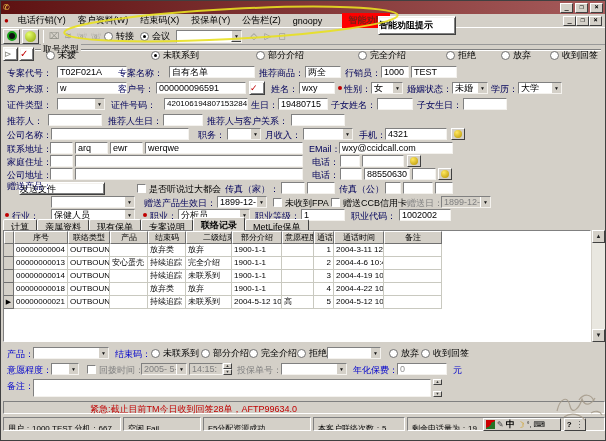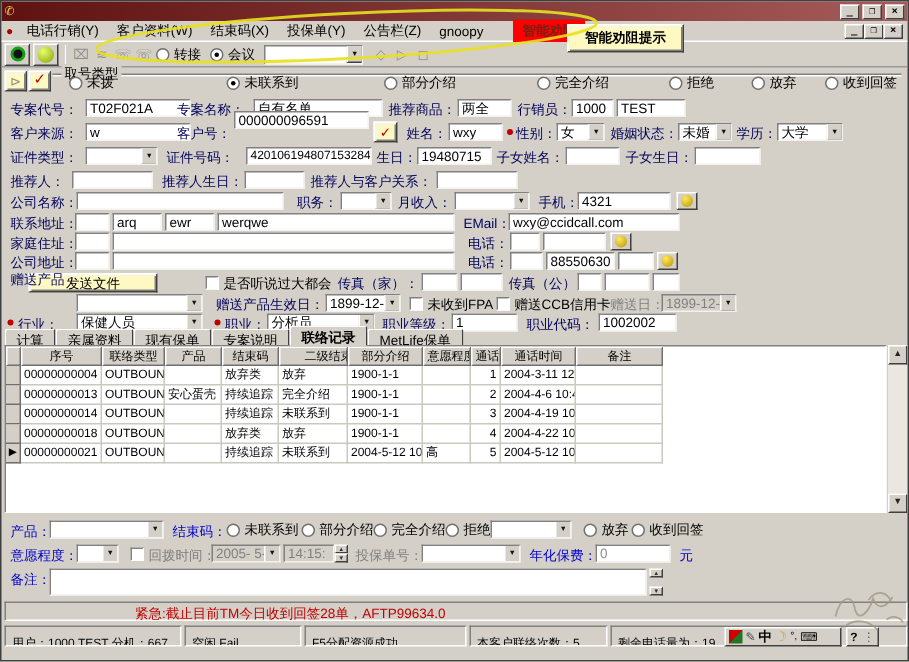--- a/index.html
+++ b/index.html
@@ -8,21 +8,21 @@
 
 .lb{position:absolute;white-space:nowrap;line-height:12px;color:#00005a}
 .lb.bl{color:#0000cc}.lb.gy{color:#808080}.lb.bk{color:#000}
 .fd{position:absolute;height:12px;background:#fff;border:1px solid;border-color:#808080 #f4f2ee #f4f2ee #808080;line-height:10px;padding:0 2px;white-space:nowrap;overflow:hidden;font-size:9px}
 .fd.dis{background:#d4d0c8;color:#808080}
 .da{position:absolute;right:-1px;top:-1px;width:11px;height:12px;background:#d4d0c8;border:1px solid;border-color:#fff #404040 #404040 #fff;font-size:5px;line-height:10px;text-align:center;color:#111;font-style:normal}
 .cb{position:absolute;width:9px;height:9px;background:#fff;border:1px solid;border-color:#808080 #fff #fff #808080}
 .ri{position:absolute;display:flex;align-items:center;gap:3px;height:11px;white-space:nowrap}
 .rd{width:9px;height:9px;border-radius:50%;background:#fff;border:1px solid #707070;position:relative;flex:0 0 auto}
 .rd.on:after{content:"";position:absolute;left:2px;top:2px;width:3px;height:3px;background:#000;border-radius:50%}
-.bt{position:absolute;background:#fef9c3;border:1px solid;border-color:#fff #404040 #404040 #fff;box-shadow:inset 1px 1px 0 #f4f2ee,inset -1px -1px 0 #808080;text-align:center;line-height:12px;cursor:default}
+.bt{position:absolute;background:#ffffff;border:1px solid;border-color:#fff #404040 #404040 #fff;box-shadow:inset 1px 1px 0 #f4f2ee,inset -1px -1px 0 #808080;text-align:left;line-height:12px;cursor:default}
 .dot{position:absolute;width:4px;height:4px;background:#c00000;border-radius:50%}
 .dialb{position:absolute;width:14px;height:12px;background:#d4d0c8;border:1px solid;border-color:#fff #404040 #404040 #fff;display:flex;align-items:center;justify-content:center}
 .ball{width:8px;height:8px;border-radius:50%;background:radial-gradient(circle at 35% 30%,#ffe860,#b89400)}
 
 #titlebar{position:absolute;left:0;top:0;width:100%;height:13px;background:linear-gradient(to right,#5e1212,#a65b5b);display:flex;align-items:center;padding:0 2px;gap:2px}
 .tbtn{width:13px;height:10px;background:#d4d0c8;border:1px solid;border-color:#fff #404040 #404040 #fff;font-size:7px;line-height:7px;text-align:center;font-weight:bold;font-family:"DejaVu Sans Mono",monospace}
 #menubar{position:absolute;left:0;top:13px;width:100%;height:14px;background:#d4d0c8;display:flex;align-items:center;padding:0 3px;border-bottom:1px solid #fff}
 .mi{padding:1px 6px;white-space:nowrap}
 .mi.alert{background:#ff0000;color:#7a1f14;font-weight:bold;margin-left:14px}
 #toolbar{position:absolute;left:0;top:27px;width:100%;height:17px;display:flex;align-items:center;padding:0 2px;gap:2px;border-bottom:1px solid #999}
@@ -158,21 +158,21 @@
     <span class="fd" style="left:168px;top:3px;width:86px">自有名单</span>
     <span class="lb" style="left:258px;top:4px">推荐商品：</span>
     <span class="fd" style="left:304px;top:3px;width:36px">两全</span>
     <span class="lb" style="left:344px;top:4px">行销员：</span>
     <span class="fd" style="left:380px;top:3px;width:28px">1000</span>
     <span class="fd" style="left:410px;top:3px;width:46px">TEST</span>
 
     <span class="lb" style="left:6px;top:20px">客户来源：</span>
     <span class="fd" style="left:56px;top:19px;width:70px">w</span>
     <span class="lb" style="left:117px;top:20px">客户号：</span>
-    <span class="fd" style="left:155px;top:11px;width:90px">000000096591</span>
+    <span class="fd" style="left:155px;top:19px;width:90px">000000096591</span>
     <span class="bt" style="left:248px;top:18px;width:16px;height:14px;color:#c00000;font-weight:bold">✓</span>
     <span class="lb" style="left:270px;top:20px">姓名：</span>
     <span class="fd" style="left:298px;top:19px;width:36px">wxy</span>
     <i class="dot" style="left:337px;top:23px"></i>
     <span class="lb" style="left:343px;top:20px">性别：</span>
     <span class="fd" style="left:370px;top:19px;width:32px"><span>女</span><i class="da">▼</i></span>
     <span class="lb" style="left:406px;top:20px">婚姻状态：</span>
     <span class="fd" style="left:451px;top:19px;width:36px"><span>未婚</span><i class="da">▼</i></span>
     <span class="lb" style="left:490px;top:20px">学历：</span>
     <span class="fd" style="left:517px;top:19px;width:44px"><span>大学</span><i class="da">▼</i></span>

